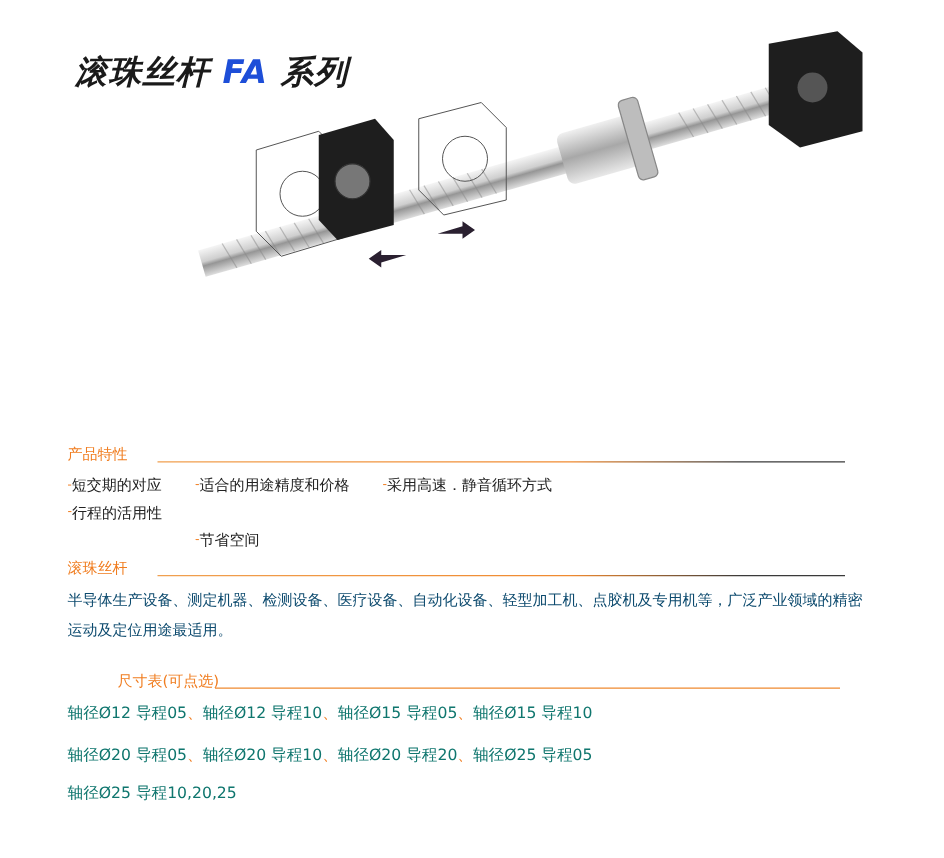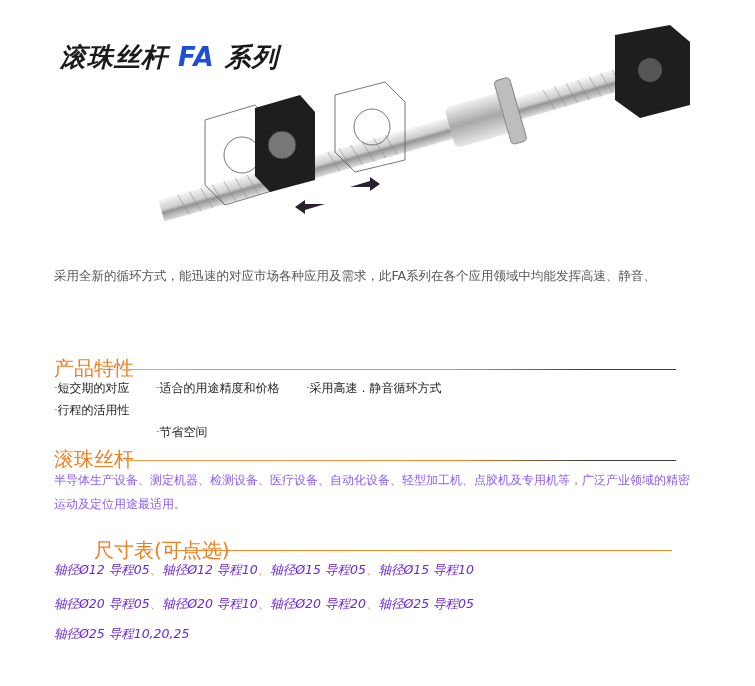--- a/index.html
+++ b/index.html
@@ -5,29 +5,29 @@
   html, body { margin:0; padding:0; background:#ffffff; }
   body { width:755px; height:686px; position:relative; overflow:hidden;
          font-family:"DejaVu Sans","Liberation Sans",sans-serif; color:#333; }
   .title { position:absolute; left:60px; top:40px; font-size:26px; font-weight:bold;
            font-style:italic; color:#1a1a1a; letter-spacing:1px; }
   .title .fa { color:#1d4ed8; }
   .hero { position:absolute; left:150px; top:20px; width:580px; height:220px; }
   .intro { position:absolute; left:54px; top:264px; width:640px; font-size:12.5px;
            line-height:23px; color:#555; }
   .intro .brand { color:#2a6ab0; }
-  .section-head { position:absolute; left:54px; font-size:20px; color:#f07d20;text-align:center; }
+  .section-head { position:absolute; left:54px; font-size:12px; color:#f07d20;text-align:center; }
   .rule { position:absolute; height:1px;
           background:linear-gradient(to right,#f0a050 0%,#f08a30 60%,#3a3a3a 85%,#3a3a3a 100%); }
   .feat { position:absolute; font-size:12px; color:#222; }
   .feat .dash { color:#f07d20; font-size:10px; vertical-align:2px; }
   .apps { position:absolute; left:54px; top:468px; width:640px; font-size:12px;
-          line-height:24px; color:#8b5cf6; }
+          line-height:24px; color:#0c4a6e; }
   .sizes { position:absolute; left:54px; font-size:12.5px; color:#f07d20; }
-  .sizes a { color:#6d28d9; text-decoration:none; cursor:pointer;font-style:italic; }
+  .sizes a { color:#0f766e; text-decoration:none; cursor:pointer; }
   .sizes .sep { color:#f07d20; }
 </style>
 </head>
 <body>
 
 <div class="title">
   <span>滚珠丝杆 </span><span class="fa">FA</span><span> 系列</span>
 </div>
 
 <svg class="hero" viewBox="0 0 580 220">
@@ -87,26 +87,25 @@
   <circle cx="132" cy="125" r="14" fill="#777" stroke="#333"></circle>
 
   <polygon points="465,15 520,5 540,22 540,85 490,98 465,80" fill="#1e1e1e"></polygon>
   <circle cx="500" cy="50" r="12" fill="#555"></circle>
 
   <polygon points="145,190 165,184 165,180 175,187 165,194 165,190" fill="#2a2030" transform="rotate(180 160 187)"></polygon>
   <polygon points="200,167 220,161 220,157 230,164 220,171 220,167" fill="#2a2030"></polygon>
 </svg>
 
 <div class="intro">
-  <div>采用全新的循环方式，能迅速的对应市场各种应用及需求，此FA系列在各个应用领域中均能发挥高速、静音、</div>
 </div>
 
 <div class="section-head" style="top:355px;">产品特性</div>
 <div class="rule" style="left:126px; top:369px; width:550px;"></div>
-<div class="feat" style="left:54px; top:380px;"><span class="dash">-</span><span>短交期的对应</span></div>
+<div class="feat" style="left:54px; top:380px;font-family:Liberation Serif, serif;"><span class="dash">-</span><span>短交期的对应</span></div>
 <div class="feat" style="left:156px; top:380px;"><span class="dash">-</span><span>适合的用途精度和价格</span></div>
 <div class="feat" style="left:306px; top:380px;"><span class="dash">-</span><span>采用高速．静音循环方式</span></div>
 <div class="feat" style="left:54px; top:402px;"><span class="dash">-</span><span>行程的活用性</span></div>
 <div class="feat" style="left:156px; top:424px;"><span class="dash">-</span><span>节省空间</span></div>
 
 <div class="section-head" style="top:446px;">滚珠丝杆</div>
 <div class="rule" style="left:126px; top:460px; width:550px;"></div>
 <div class="apps">半导体生产设备、测定机器、检测设备、医疗设备、自动化设备、轻型加工机、点胶机及专用机等，广泛产业领域的精密运动及定位用途最适用。</div>
 
 <div class="section-head" style="top:537px;margin-left:40px;">尺寸表(可点选)</div>

